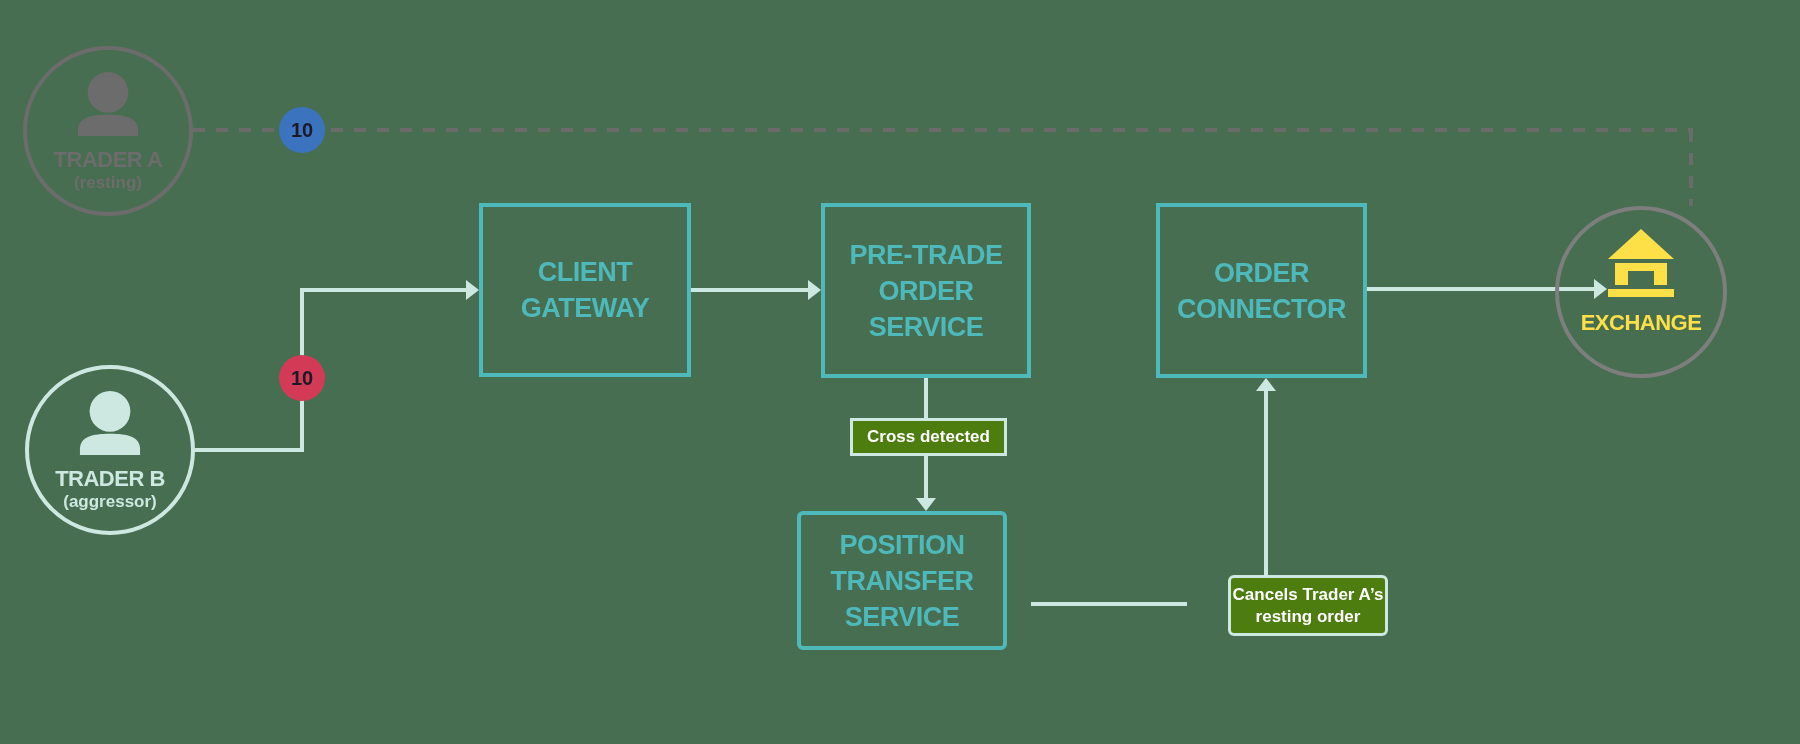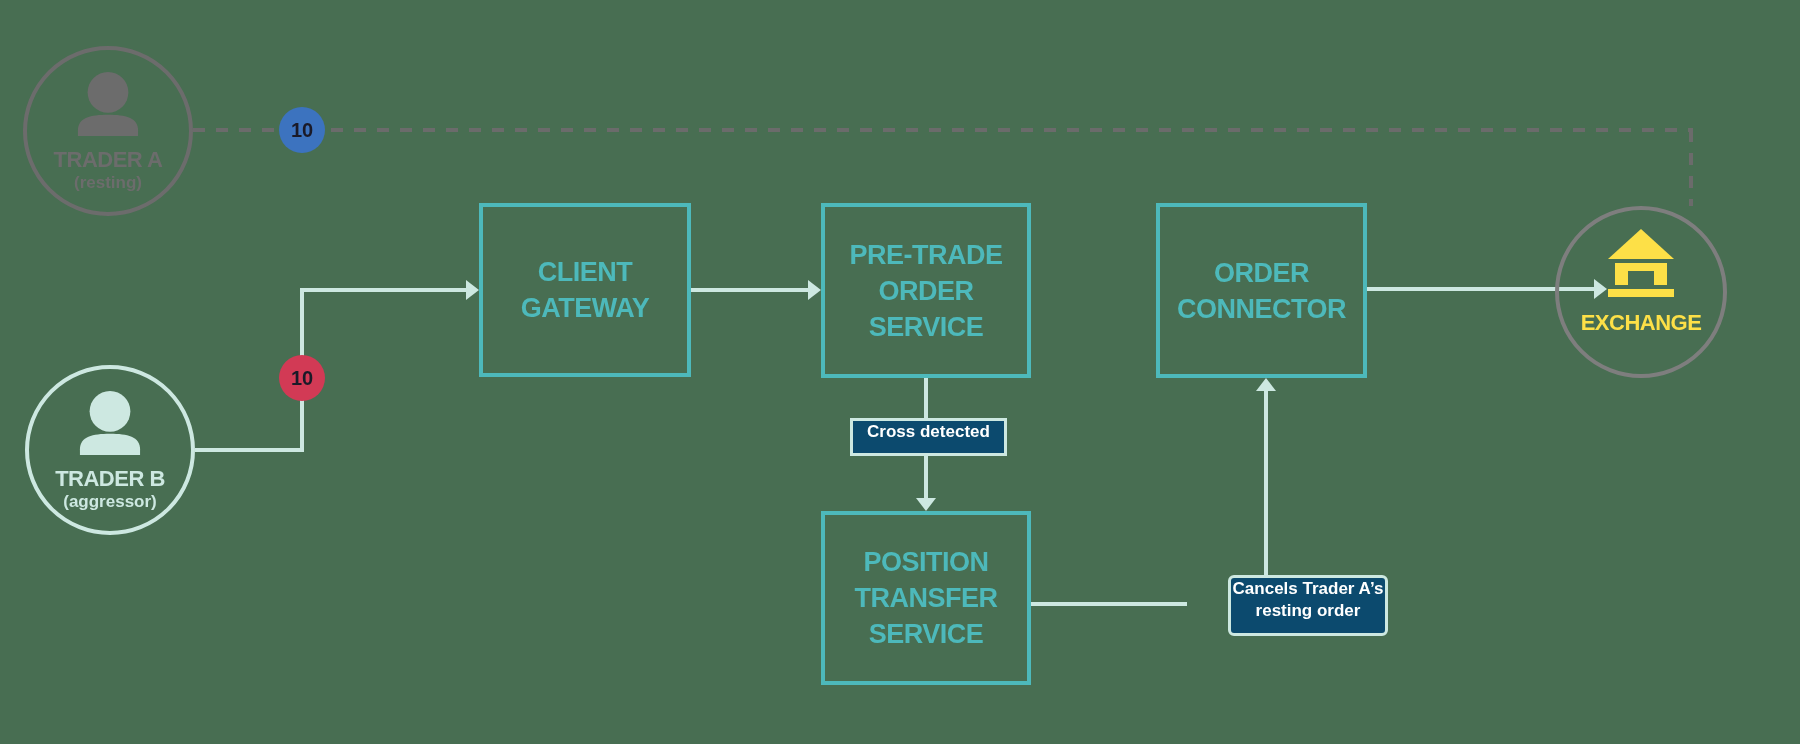--- a/index.html
+++ b/index.html
@@ -37,21 +37,21 @@
     position:absolute;border:4px solid #4db9bb;box-sizing:border-box;
     display:flex;align-items:center;justify-content:center;text-align:center;
   }
   .node-label{
     color:#4db9bb;font-weight:bold;font-size:27px;line-height:36px;
     white-space:pre-line;letter-spacing:-0.5px;
   }
   #node-client-gateway{left:479px;top:203px;width:212px;height:174px;}
   #node-pre-trade{left:821px;top:203px;width:210px;height:175px;}
   #node-order-connector{left:1156px;top:203px;width:211px;height:175px;}
-  #node-position-transfer{left:821px;top:511px;width:210px;height:174px;}
+  #node-position-transfer{left:797px;top:511px;width:210px;height:139px;border-radius:6px;}
   
   .actor{position:absolute;width:170px;height:170px;border:4px solid;border-radius:50%;box-sizing:border-box;}
   .actor svg{position:absolute;left:50%;transform:translateX(-50%);fill:currentColor;}
   .person-svg{top:22px;width:68px;height:64px;}
   .bank-svg{top:19px;width:66px;height:68px;}
   .actor-name{position:absolute;top:97px;width:100%;text-align:center;font-size:22px;font-weight:bold;letter-spacing:-0.5px;}
   .actor-role{position:absolute;top:123px;width:100%;text-align:center;font-size:17px;font-weight:bold;}
   #actor-trader-a{left:23px;top:46px;color:#6c6c6c;border-color:#6c6c6c;}
   #actor-trader-b{left:25px;top:365px;color:#cde8e1;border-color:#cde8e1;}
   #actor-exchange{left:1555px;top:206px;width:172px;height:172px;color:#fde047;border-color:#7e7e7e;}
@@ -59,22 +59,22 @@
   
   .badge{
     position:absolute;width:46px;height:46px;border-radius:50%;
     display:flex;align-items:center;justify-content:center;
     font-size:20px;font-weight:bold;color:#1a1a28;
   }
   #badge-a{left:279px;top:107px;background:#3c73bf;}
   #badge-b{left:279px;top:355px;background:#d23a55;}
   
   .annotation{
-    position:absolute;background:#0c4a6e;border:3px solid #cde8e1;box-sizing:border-box;
-    display:flex;justify-content:center;text-align:center;
+    position:absolute;background:#4d7c0f;border:3px solid #cde8e1;box-sizing:border-box;
+    display:flex;align-items:center;justify-content:center;text-align:center;
   }
   .annotation-text{color:#ffffff;font-size:17px;font-weight:bold;line-height:22px;white-space:pre-line;}
   #ann-cross{left:850px;top:418px;width:157px;height:38px;}
   #ann-cancel{left:1228px;top:575px;width:160px;height:61px;border-radius:6px;}
 </style>
 </head>
 <body>
 
 <div id="stage">
 

